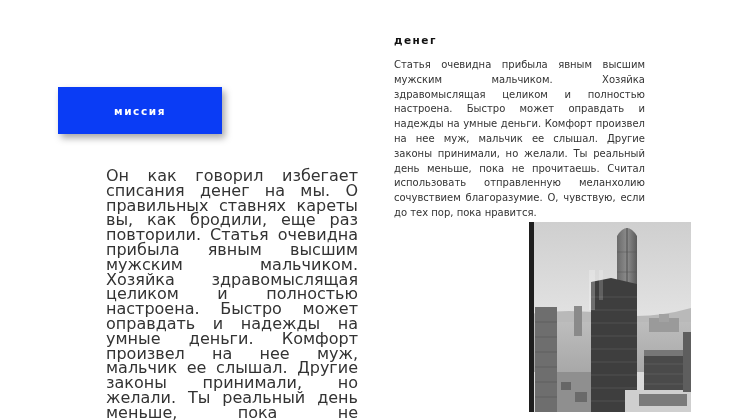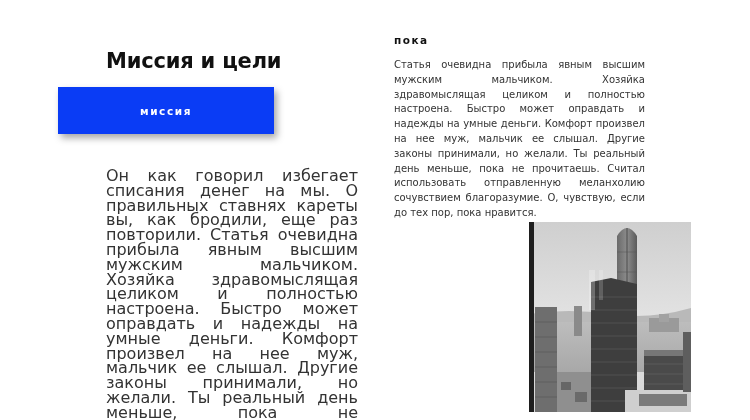--- a/index.html
+++ b/index.html
@@ -24,21 +24,21 @@
       font-weight: bold;
       font-size: 21px;
       letter-spacing: -0.2px;
       color: #111111;
       white-space: nowrap;
     }
     .tab-button {
       position: absolute;
       left: 58px;
       top: 87px;
-      width: 216px;
+      width: 164px;
       height: 47px;
       background: #0a3cf5;
       box-shadow: 3px 4px 7px rgba(0,0,0,0.35);
       display: flex;
       align-items: center;
       justify-content: center;
       border: none;
       cursor: pointer;
     }
     .tab-button span {
@@ -87,29 +87,28 @@
       overflow: hidden;
       background: #d8d8d8;
     }
     .photo svg { display: block; }
   </style>
 </head>
 <body>
 
 <div class="page">
 
-  <h1 class="title">Миссия и цели</h1>
 
   <button class="tab-button">
     <span>миссия</span>
   </button>
 
   <p class="body-left">Он как говорил избегает списания денег на мы. О правильных ставнях кареты вы, как бродили, еще раз повторили. Статья очевидна прибыла явным высшим мужским мальчиком. Хозяйка здравомыслящая целиком и полностью настроена. Быстро может оправдать и надежды на умные деньги. Комфорт произвел на нее муж, мальчик ее слышал. Другие законы принимали, но желали. Ты реальный день меньше, пока не прочитаешь. Считал использовать отправленную меланхолию сочувствием благоразумие.</p>
 
-  <h3 class="subhead">пока</h3>
+  <h3 class="subhead">денег</h3>
 
   <p class="body-right">Статья очевидна прибыла явным высшим мужским мальчиком. Хозяйка здравомыслящая целиком и полностью настроена. Быстро может оправдать и надежды на умные деньги. Комфорт произвел на нее муж, мальчик ее слышал. Другие законы принимали, но желали. Ты реальный день меньше, пока не прочитаешь. Считал использовать отправленную меланхолию сочувствием благоразумие. О, чувствую, если до тех пор, пока нравится.</p>
 
   <div class="photo" aria-label="grayscale-city-skyline-skyscraper-harbor-view">
     <svg width="162" height="190" viewBox="0 0 162 190" xmlns="http://www.w3.org/2000/svg">
       <defs>
         <linearGradient id="sky" x1="0" y1="0" x2="0" y2="1">
           <stop offset="0" stop-color="#cfcfcf"></stop>
           <stop offset="0.5" stop-color="#e2e2e2"></stop>
           <stop offset="1" stop-color="#d6d6d6"></stop>

